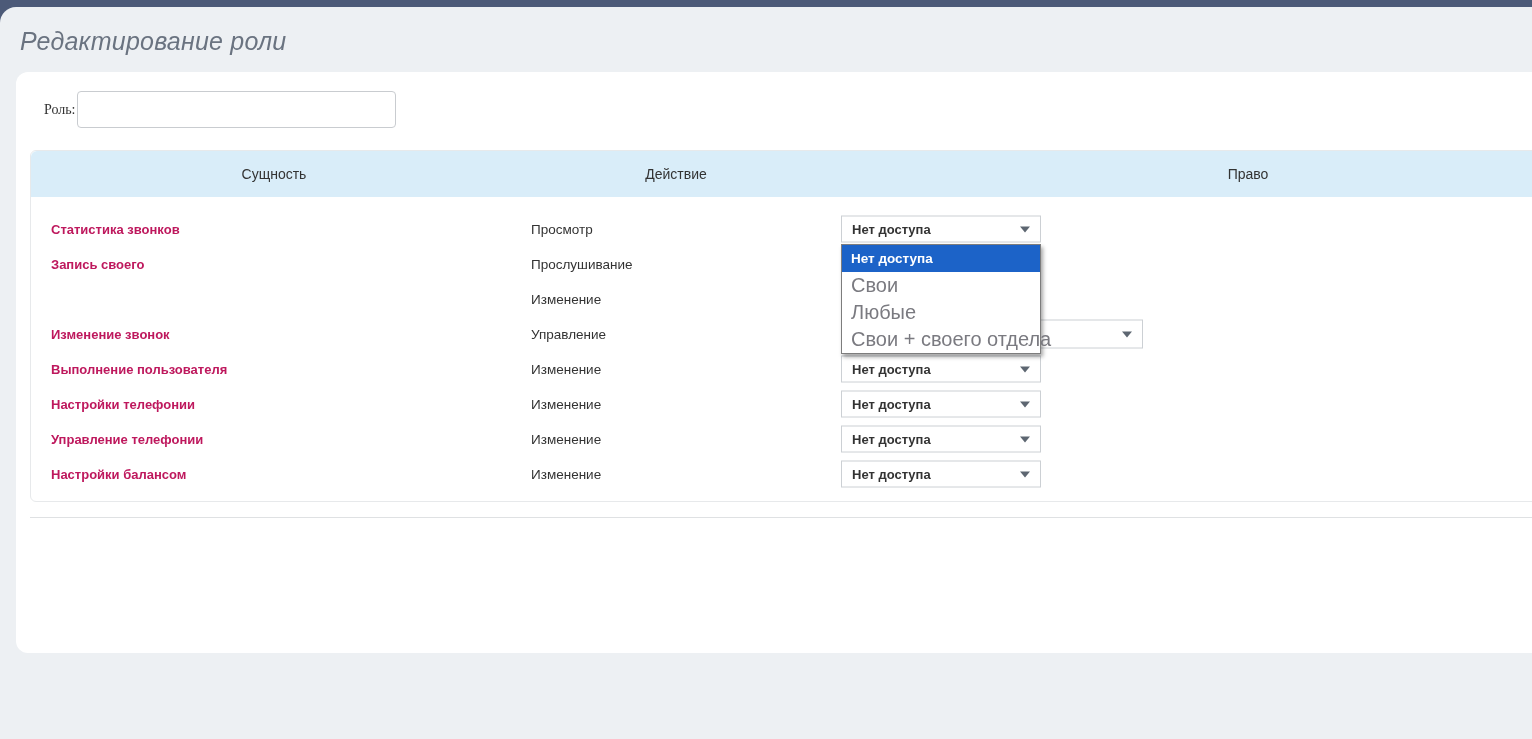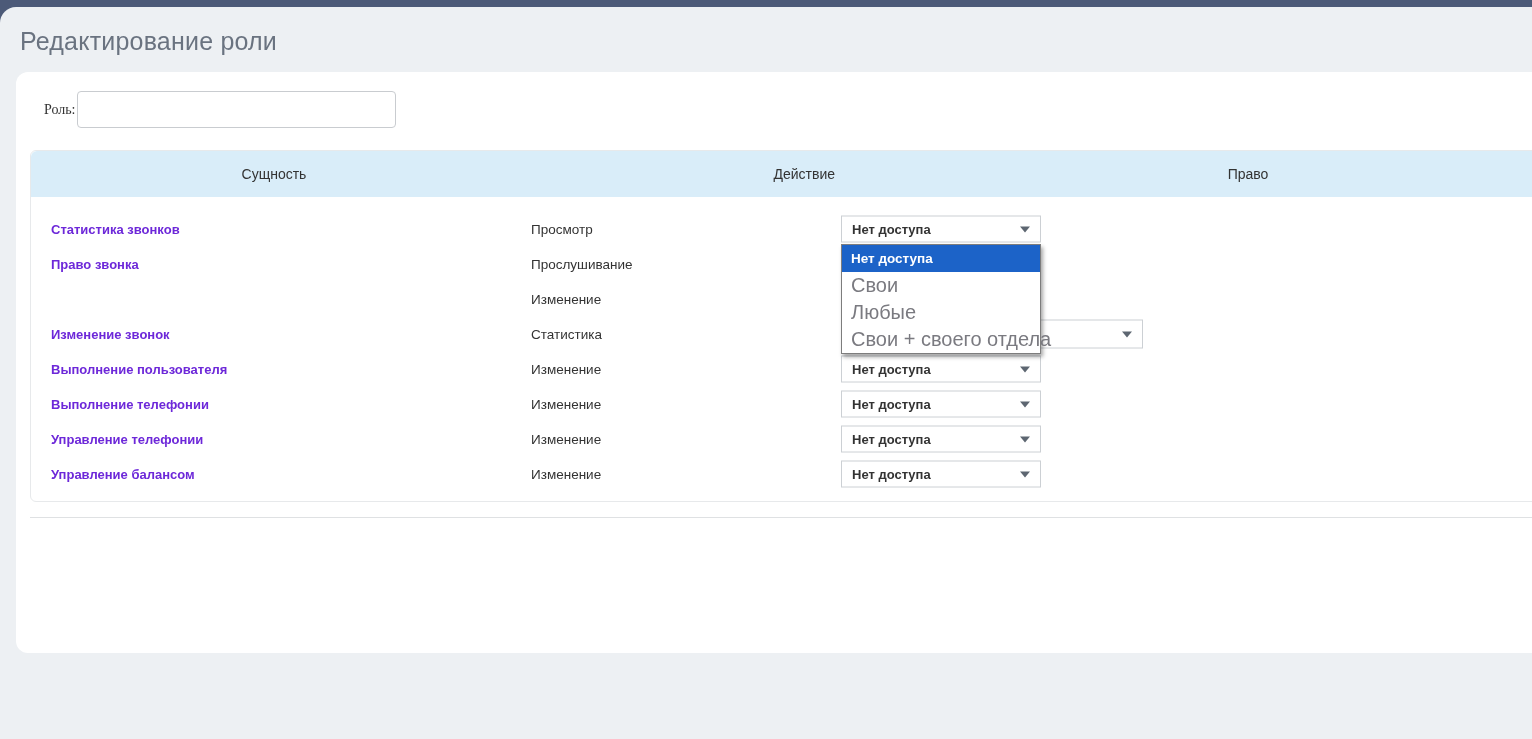--- a/index.html
+++ b/index.html
@@ -18,20 +18,21 @@
     border-top-left-radius: 16px;
   }
   .title {
     position: absolute;
     left: 20px; top: 20px;
     margin: 0;
     font-size: 25px;
     font-weight: 300;
     letter-spacing: 0.2px;
     color: #6a7380;
+    font-style: italic;
   }
   .card {
     position: absolute;
     left: 16px; top: 65px;
     width: 1644px; height: 581px;
     background: #ffffff;
     border-radius: 12px;
   }
   
   .role-row { position: absolute; left: 24px; top: 19px; height: 37px; }
@@ -62,26 +63,26 @@
     position: absolute; left: 0; top: 0; right: 0; height: 46px;
     background: #d9edf9;
     border-top-left-radius: 6px; border-top-right-radius: 6px;
   }
   .th {
     position: absolute; top: 0; height: 46px;
     line-height: 46px; text-align: center;
     font-size: 14px; color: #333;
   }
   .th1 { left: 0;     width: 486px; }
-  .th2 { left: 486px; width: 318px; text-align: right; }
+  .th2 { left: 486px; width: 318px; }
   .th3 { left: 804px; width: 826px; }
   .tbody { position: absolute; left: 0; top: 46px; right: 0; padding-top: 14px; }
   .t-row { position: relative; height: 35px; }
   .cell { position: absolute; top: 50%; transform: translateY(-50%); white-space: nowrap; }
-  .cell.entity { left: 20px;  font-size: 13px; font-weight: bold; color: #6d28d9; }
+  .cell.entity { left: 20px;  font-size: 13px; font-weight: bold; color: #be185d; }
   .cell.action { left: 500px; font-size: 13.5px; color: #333; }
   
   .dd {
     position: absolute; left: 810px; top: 50%; transform: translateY(-50%);
     width: 200px; height: 27px;
     background: #fff;
     border: 1px solid #ccd0d4;
     cursor: pointer;
   }
   .dd.wide { width: 302px; height: 29px; }
@@ -155,67 +156,67 @@
         <div class="t-row">
           <div class="cell entity">Статистика звонков</div>
           <div class="cell action">Просмотр</div>
           <div class="dd">
             <span class="dd-text">Нет доступа</span>
             <span class="dd-arrow"></span>
           </div>
         </div>
 
         <div class="t-row">
-          <div class="cell entity">Право звонка</div>
+          <div class="cell entity">Запись своего</div>
           <div class="cell action">Прослушивание</div>
         </div>
 
         <div class="t-row">
           <div class="cell entity"></div>
           <div class="cell action">Изменение</div>
         </div>
 
         <div class="t-row">
           <div class="cell entity">Изменение звонок</div>
-          <div class="cell action">Статистика</div>
+          <div class="cell action">Управление</div>
           <div class="dd wide">
             <span class="dd-text"></span>
             <span class="dd-arrow"></span>
           </div>
         </div>
 
         <div class="t-row">
           <div class="cell entity">Выполнение пользователя</div>
           <div class="cell action">Изменение</div>
           <div class="dd">
             <span class="dd-text">Нет доступа</span>
             <span class="dd-arrow"></span>
           </div>
         </div>
 
         <div class="t-row">
-          <div class="cell entity">Выполнение телефонии</div>
+          <div class="cell entity">Настройки телефонии</div>
           <div class="cell action">Изменение</div>
           <div class="dd">
             <span class="dd-text">Нет доступа</span>
             <span class="dd-arrow"></span>
           </div>
         </div>
 
         <div class="t-row">
           <div class="cell entity">Управление телефонии</div>
           <div class="cell action">Изменение</div>
           <div class="dd">
             <span class="dd-text">Нет доступа</span>
             <span class="dd-arrow"></span>
           </div>
         </div>
 
         <div class="t-row">
-          <div class="cell entity">Управление балансом</div>
+          <div class="cell entity">Настройки балансом</div>
           <div class="cell action">Изменение</div>
           <div class="dd">
             <span class="dd-text">Нет доступа</span>
             <span class="dd-arrow"></span>
           </div>
         </div>
 
       </div>
 
       <div class="dd-list">

